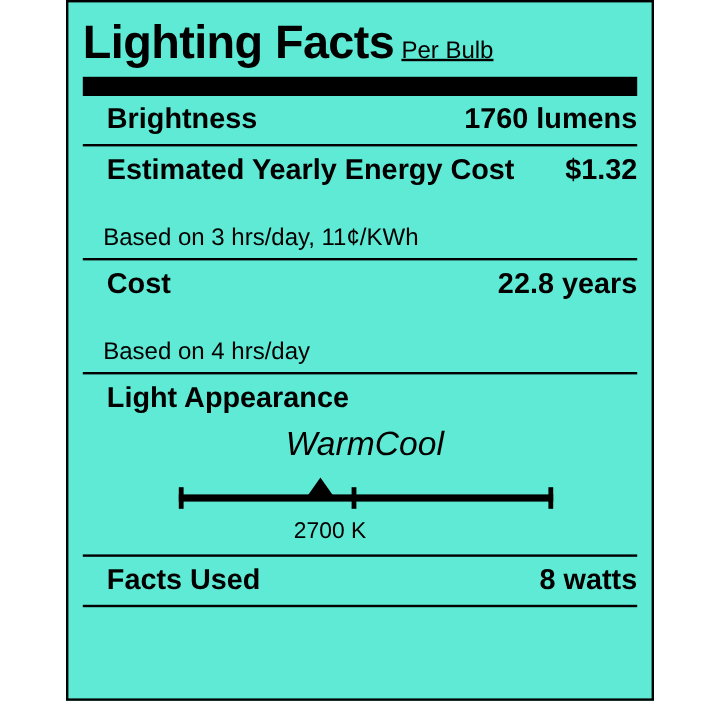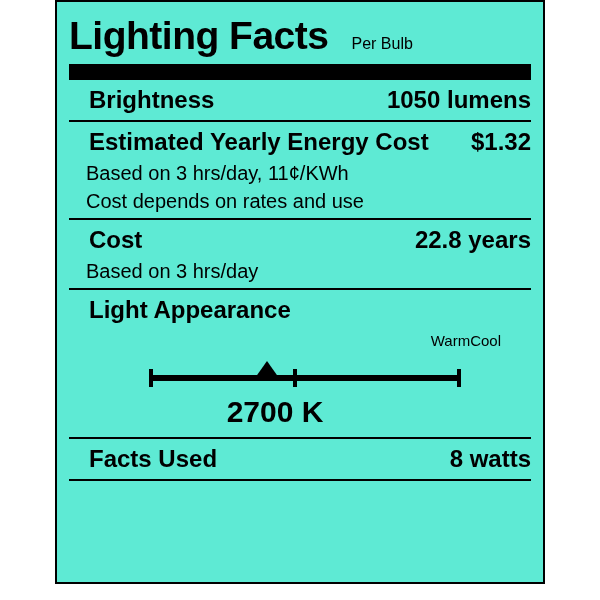--- a/index.html
+++ b/index.html
@@ -35,23 +35,24 @@
     padding-top: 14px;
   }
   .title-main {
     font-size: 39px;
     font-weight: bold;
     letter-spacing: -0.5px;
     line-height: 1;
     color: #000;
   }
   .title-sub {
-    font-size: 16px;
-    margin-left: 23px;
-    color: #000;
+    font-size: 20px;
+    margin-left: 6px;
+    color: #000;
+    text-decoration: underline;
   }
 
   
   .thick-bar {
     height: 16px;
     background: #000;
     margin-top: 9px;
   }
 
   .rule {
@@ -74,29 +75,31 @@
   }
   .row .right {
     font-size: 24px;
     font-weight: bold;
     color: #000;
   }
   .subline {
     font-size: 20px;
     color: #000;
     padding: 0 0 5px 17px;
+    margin-top: 25px;
   }
 
   
   .scale-labels {
     display: flex;
-    justify-content: flex-end;
-    font-size: 15px;
+    justify-content: center;
+    font-size: 28px;
     padding: 2px 30px 2px 38px;
     color: #000;
+    font-style: italic;
   }
   .scale-wrap {
     position: relative;
     height: 40px;
     margin: 2px 0 0 0;
   }
   .scale-line {
     position: absolute;
     left: 80px;
     right: 70px;
@@ -119,61 +122,60 @@
     top: 8px;
     left: 186px;
     width: 0;
     height: 0;
     border-left: 12px solid transparent;
     border-right: 12px solid transparent;
     border-bottom: 17px solid #000;
   }
   .kelvin {
     text-align: center;
-    font-size: 30px;
-    font-weight: bold;
+    font-size: 19px;
+    font-weight: normal;
     padding: 2px 0 8px 0;
     color: #000;
     margin-left: -50px;
   }
 </style>
 </head>
 <body>
 
 <div id="label">
   <div class="inner">
 
     <div class="title-row">
       <span class="title-main">Lighting Facts</span>
       <span class="title-sub">Per Bulb</span>
     </div>
 
     <div class="thick-bar"></div>
 
     <div class="row">
       <span class="left">Brightness</span>
-      <span class="right">1050 lumens</span>
+      <span class="right">1760 lumens</span>
     </div>
 
     <div class="rule"></div>
 
     <div class="row">
       <span class="left">Estimated Yearly Energy Cost</span>
       <span class="right">$1.32</span>
     </div>
     <div class="subline">Based on 3 hrs/day, 11¢/KWh</div>
-    <div class="subline">Cost depends on rates and use</div>
 
     <div class="rule"></div>
 
     <div class="row">
       <span class="left">Cost</span>
       <span class="right">22.8 years</span>
     </div>
-    <div class="subline">Based on 3 hrs/day</div>
+    <div class="subline">Based on 4 hrs/day</div>
 
     <div class="rule"></div>
 
     <div class="row">
       <span class="left">Light Appearance</span>
     </div>
     <div class="scale-labels">
       <span>Warm</span>
       <span>Cool</span>
     </div>

